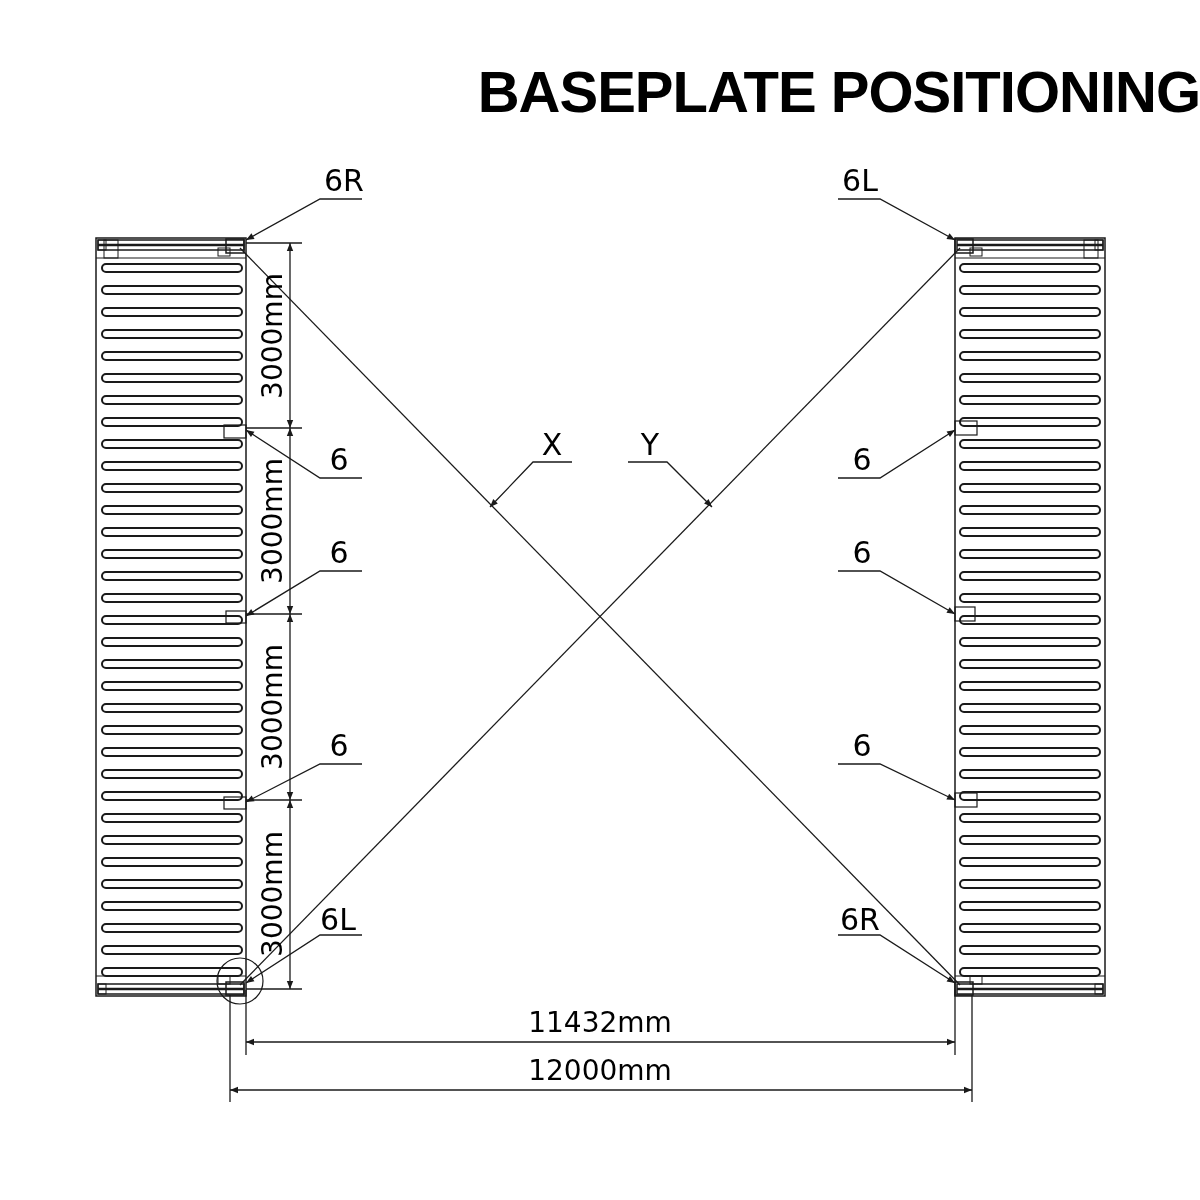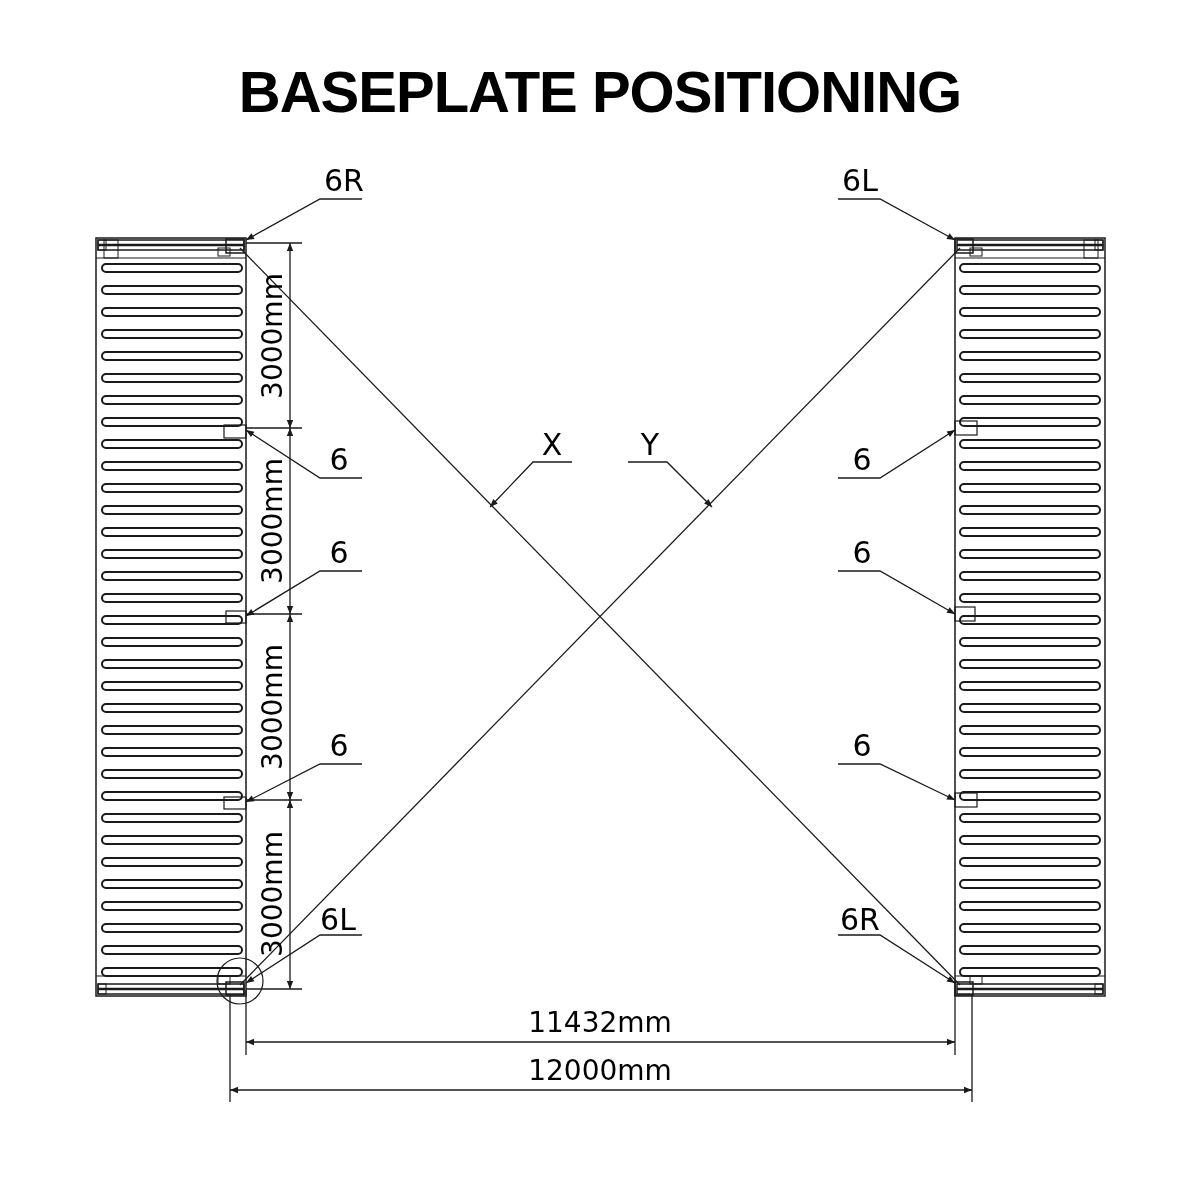--- a/index.html
+++ b/index.html
@@ -1,18 +1,18 @@
 <!DOCTYPE html>
 <html><head>
   <meta charset="utf-8">
   <style>
     html, body { margin: 0; padding: 0; background: #ffffff; }
     body { width: 1200px; height: 1200px; position: relative; overflow: hidden; }
     .title {
-      position: absolute; left: 0; top: 58px; width: 1200px; text-align: center;
+      position: absolute; left: 0; top: 58px; width: 1200px; text-align: right;
       font-family: "Liberation Sans", sans-serif; font-weight: bold; font-size: 58px;
       letter-spacing: -1px; color: #000;
     }
     svg.drawing { position: absolute; left: 0; top: 0; }
     .lbl { font-family: "DejaVu Sans", sans-serif; fill: #000; }
   </style>
 </head>
 <body>
 
 <div class="title">BASEPLATE POSITIONING</div>

